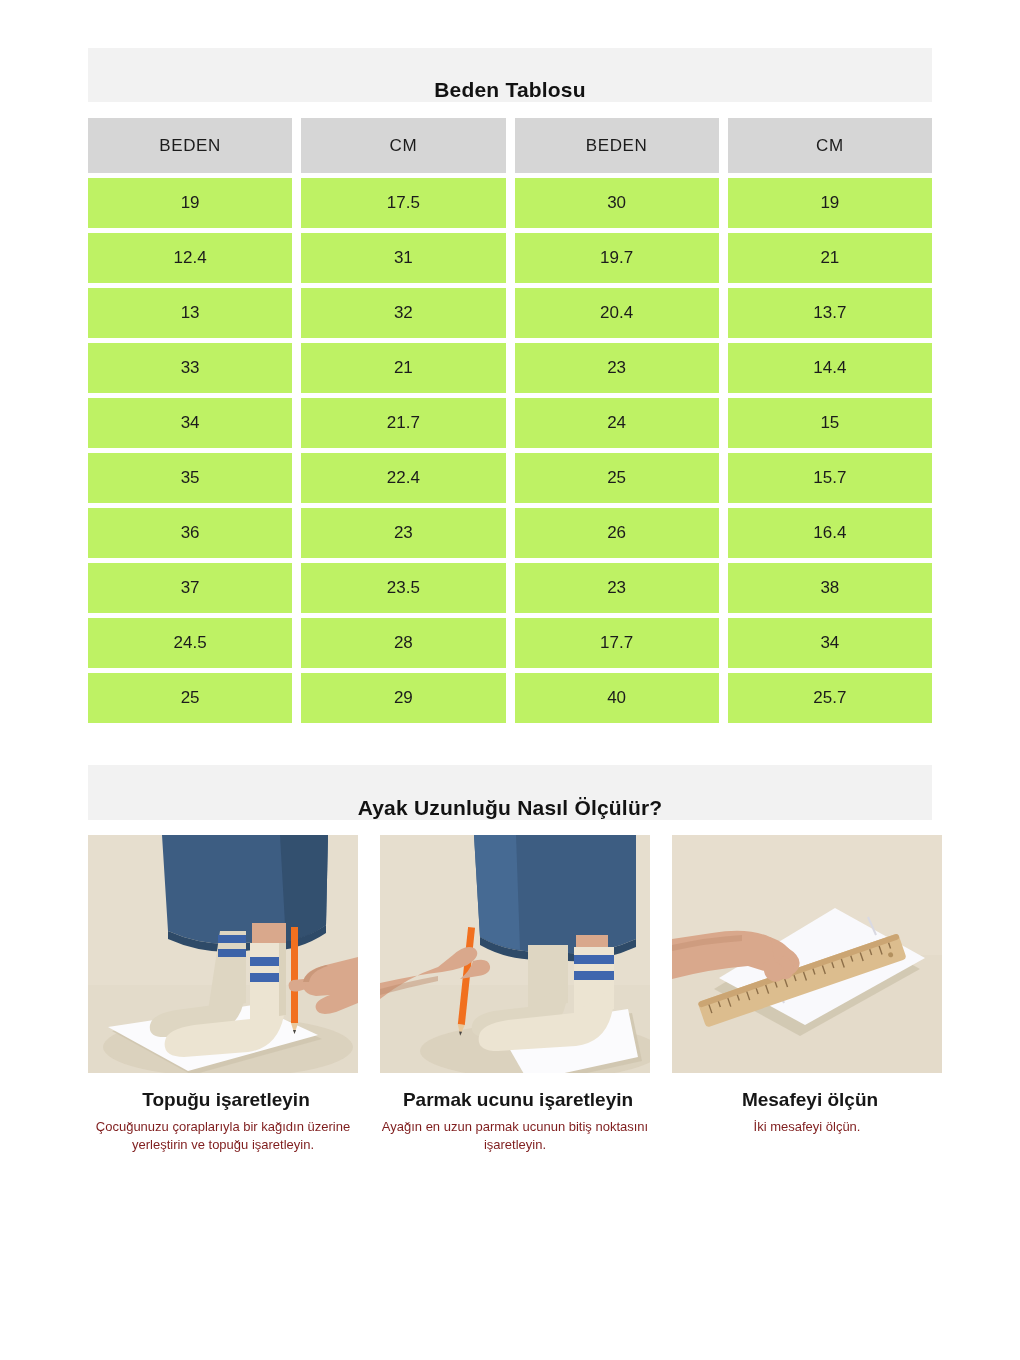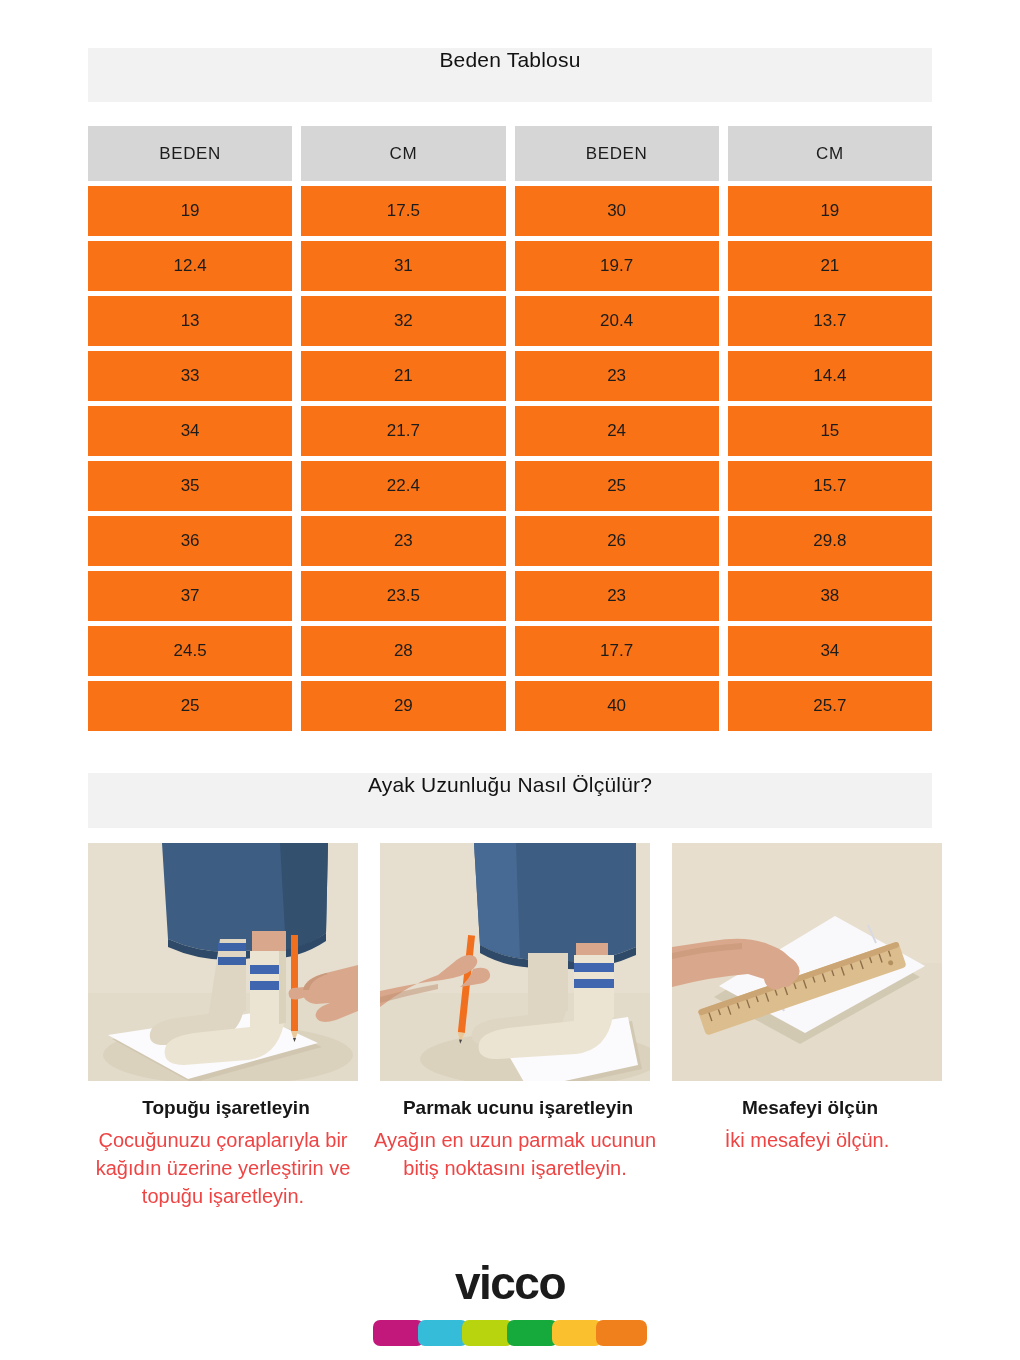--- a/index.html
+++ b/index.html
@@ -9,57 +9,57 @@
     overflow: hidden;
     font-family: "Liberation Sans", sans-serif;
     color: #1a1a1a;
     -webkit-font-smoothing: antialiased;
   }
   .content { width: 844px; margin: 0 auto; }
 
   .band {
     background: #f2f2f2;
     height: 54px;
-    display: flex; align-items: flex-start; justify-content: center;
-    font-weight: normal; font-size: 21px; letter-spacing: 0.2px; color: #121212;
+    display: flex; align-items: flex-end; justify-content: center;
+    font-weight: bold; font-size: 21px; letter-spacing: 0.2px; color: #121212;
   }
   .title-band   { margin-top: 48px; }
   .section-band { margin-top: 42px; height: 55px; }
 
   .table-grid {
-    margin-top: 24px;
+    margin-top: 16px;
     display: grid;
     grid-template-columns: repeat(4, 1fr);
     grid-template-rows: 55px;
     grid-auto-rows: 50px;
     column-gap: 9px;
     row-gap: 5px;
   }
   .cell {
-    background: #f97316;
+    background: #bef264;
     display: flex; align-items: center; justify-content: center;
     font-size: 17px; color: #1c1c1c;
   }
   .cell.header {
     background: #d6d6d6;
     letter-spacing: 0.6px;
   }
 
   .steps { margin-top: 15px; display: flex; gap: 16px; }
   .step  { width: 276px; }
   .photo { width: 270px; height: 238px; display: block; }
   .step-title {
     margin-top: 16px; text-align: center;
     font-weight: bold; font-size: 19px; color: #161616;
   }
   .step-desc {
     margin-top: 7px;
     width: 296px; margin-left: -13px;
     text-align: center;
-    font-size: 20px; line-height: 1.4; color: #ef4444;
+    font-size: 13px; line-height: 1.4; color: #7f1d1d;
   }
 
   .footer { margin-top: 50px; text-align: center; }
   .brand {
     font-size: 46px; font-weight: bold;
     letter-spacing: -1.5px; line-height: 1; color: #1b1b1b;
   }
   .color-bar {
     width: 274px; height: 26px;
     margin: 14px auto 0;
@@ -102,21 +102,21 @@
       <div class="cell">21.7</div>
       <div class="cell">24</div>
       <div class="cell">15</div>
       <div class="cell">35</div>
       <div class="cell">22.4</div>
       <div class="cell">25</div>
       <div class="cell">15.7</div>
       <div class="cell">36</div>
       <div class="cell">23</div>
       <div class="cell">26</div>
-      <div class="cell">29.8</div>
+      <div class="cell">16.4</div>
       <div class="cell">37</div>
       <div class="cell">23.5</div>
       <div class="cell">23</div>
       <div class="cell">38</div>
       <div class="cell">24.5</div>
       <div class="cell">28</div>
       <div class="cell">17.7</div>
       <div class="cell">34</div>
       <div class="cell">25</div>
       <div class="cell">29</div>
@@ -229,25 +229,14 @@
         <path d="M112,120 Q124,128 121,138 Q118,147 108,143 Q101,139 104,129 Z" fill="#d9a88c"></path>
         <path d="M92,128 Q90,142 100,146 Q109,149 112,140 Q114,132 104,127 Z" fill="#d9a88c"></path>
         <path d="M0,110 Q36,102 70,100 L70,106 Q36,108 0,116 Z" fill="#bd8a6b" opacity="0.4"></path>
       </svg>
       <div class="step-title">Mesafeyi ölçün</div>
       <div class="step-desc">İki mesafeyi ölçün.</div>
     </div>
 
   </div>
 
-  <div class="footer">
-    <div class="brand">vicco</div>
-    <div class="color-bar">
-        <div class="bar-seg" style="background: rgb(194, 24, 124);"></div>
-        <div class="bar-seg" style="background: rgb(53, 188, 217);"></div>
-        <div class="bar-seg" style="background: rgb(184, 212, 14);"></div>
-        <div class="bar-seg" style="background: rgb(22, 169, 60);"></div>
-        <div class="bar-seg" style="background: rgb(251, 192, 45);"></div>
-        <div class="bar-seg" style="background: rgb(240, 128, 27);"></div>
-      </div>
-  </div>
 
 </div>
 
 </body></html>

